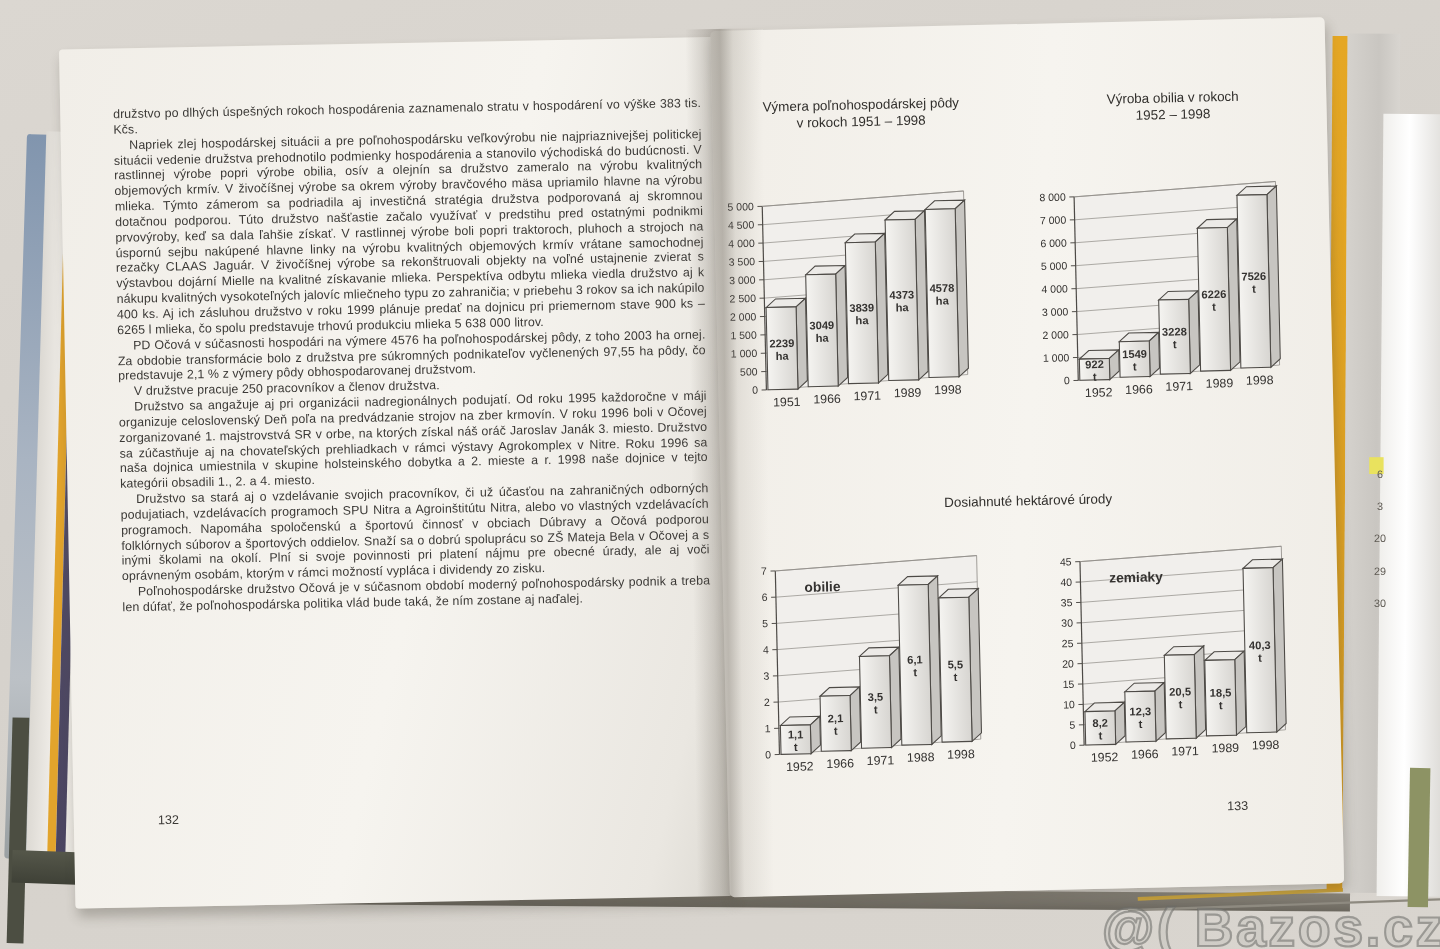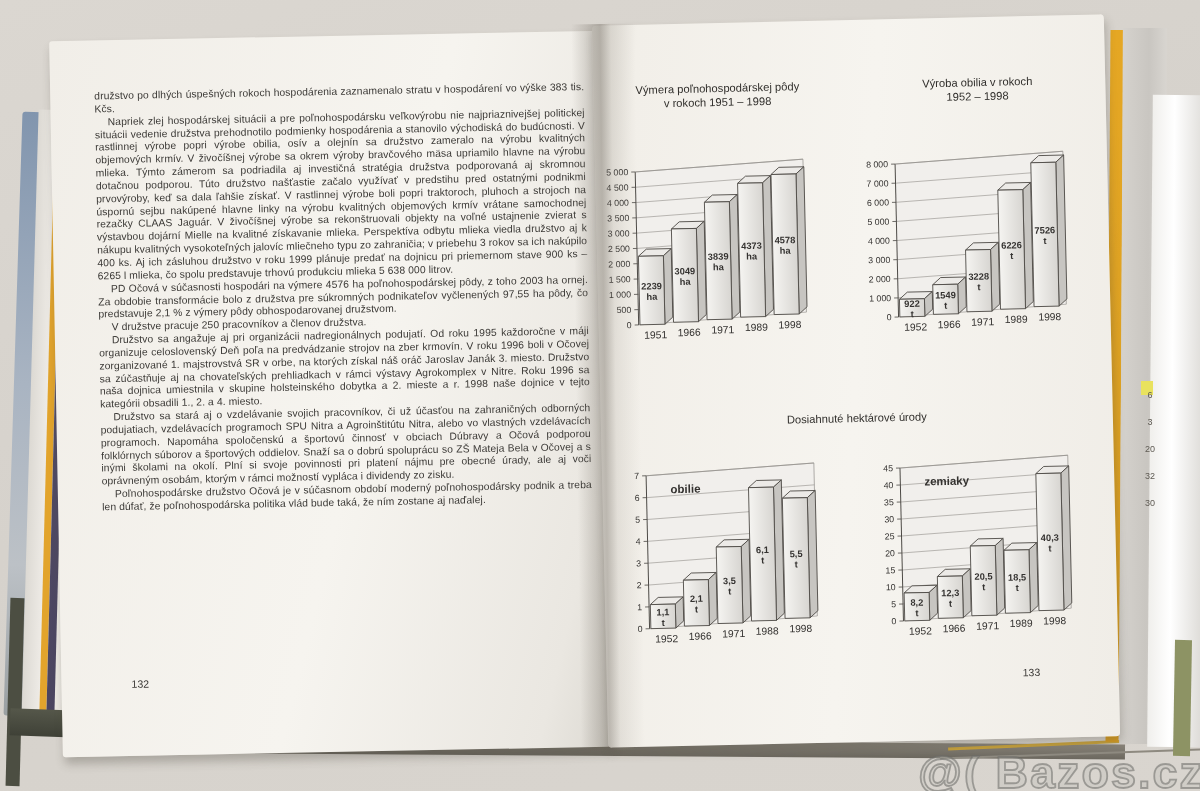--- a/index.html
+++ b/index.html
@@ -96,21 +96,21 @@
   <div class="grey-line-br"></div>
   <div class="yellow-right"></div>
   <div class="grey-stack-right"></div>
   <div class="glossy-right"></div>
   <div class="olive-right"></div>
   <div class="ruler-highlight"></div>
   <div class="ruler" id="ruler">
       <div class="ruler-num">6</div>
       <div class="ruler-num">3</div>
       <div class="ruler-num">20</div>
-      <div class="ruler-num">32</div>
+      <div class="ruler-num">29</div>
       <div class="ruler-num">30</div>
     </div>
 
   <div class="left-page">
     <div class="text-block" id="paragraphs">
         <p class="no-indent">družstvo po dlhých úspešných rokoch hospodárenia zaznamenalo stratu v hospodárení vo výške 383 tis. Kčs.</p>
         <p>Napriek zlej hospodárskej situácii a pre poľnohospodársku veľkovýrobu nie najpriaznivejšej politickej situácii vedenie družstva prehodnotilo podmienky hospodárenia a stanovilo východiská do budúcnosti. V rastlinnej výrobe popri výrobe obilia, osív a olejnín sa družstvo zameralo na výrobu kvalitných objemových krmív. V živočíšnej výrobe sa okrem výroby bravčového mäsa upriamilo hlavne na výrobu mlieka. Týmto zámerom sa podriadila aj investičná stratégia družstva podporovaná aj skromnou dotačnou podporou. Túto družstvo našťastie začalo využívať v predstihu pred ostatnými podnikmi prvovýroby, keď sa dala ľahšie získať. V rastlinnej výrobe boli popri traktoroch, pluhoch a strojoch na úspornú sejbu nakúpené hlavne linky na výrobu kvalitných objemových krmív vrátane samochodnej rezačky CLAAS Jaguár. V živočíšnej výrobe sa rekonštruovali objekty na voľné ustajnenie zvierat s výstavbou dojární Mielle na kvalitné získavanie mlieka. Perspektíva odbytu mlieka viedla družstvo aj k nákupu kvalitných vysokoteľných jalovíc mliečneho typu zo zahraničia; v priebehu 3 rokov sa ich nakúpilo 400 ks. Aj ich zásluhou družstvo v roku 1999 plánuje predať na dojnicu pri priemernom stave 900 ks – 6265 l mlieka, čo spolu predstavuje trhovú produkciu mlieka 5 638 000 litrov.</p>
         <p>PD Očová v súčasnosti hospodári na výmere 4576 ha poľnohospodárskej pôdy, z toho 2003 ha ornej. Za obdobie transformácie bolo z družstva pre súkromných podnikateľov vyčlenených 97,55 ha pôdy, čo predstavuje 2,1 % z výmery pôdy obhospodarovanej družstvom.</p>
         <p>V družstve pracuje 250 pracovníkov a členov družstva.</p>
         <p>Družstvo sa angažuje aj pri organizácii nadregionálnych podujatí. Od roku 1995 každoročne v máji organizuje celoslovenský Deň poľa na predvádzanie strojov na zber krmovín. V roku 1996 boli v Očovej zorganizované 1. majstrovstvá SR v orbe, na ktorých získal náš oráč Jaroslav Janák 3. miesto. Družstvo sa zúčastňuje aj na chovateľských prehliadkach v rámci výstavy Agrokomplex v Nitre. Roku 1996 sa naša dojnica umiestnila v skupine holsteinského dobytka a 2. mieste a r. 1998 naše dojnice v tejto kategórii obsadili 1., 2. a  4. miesto.</p>

